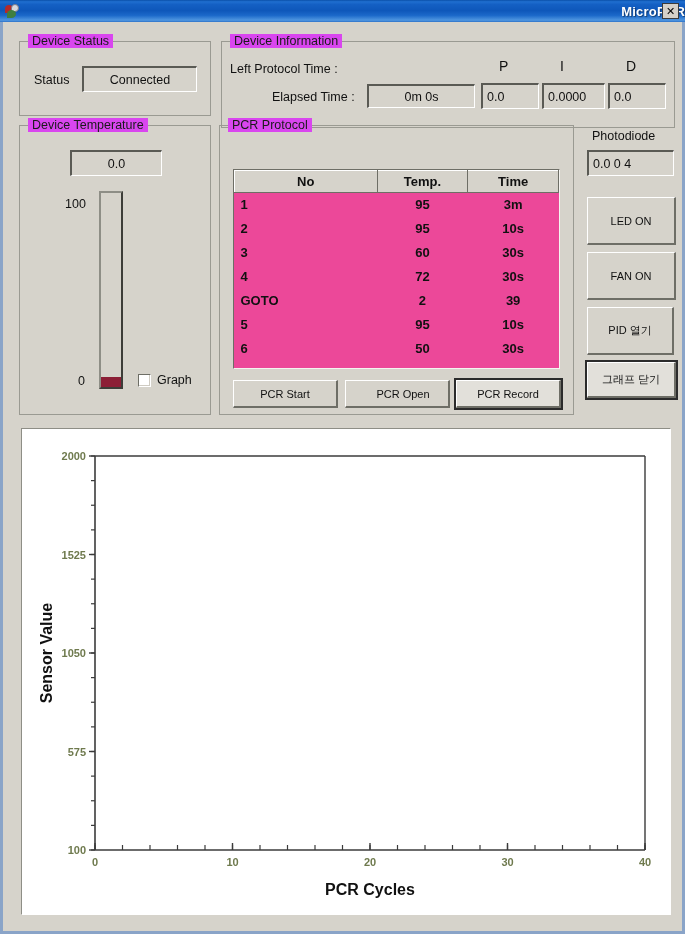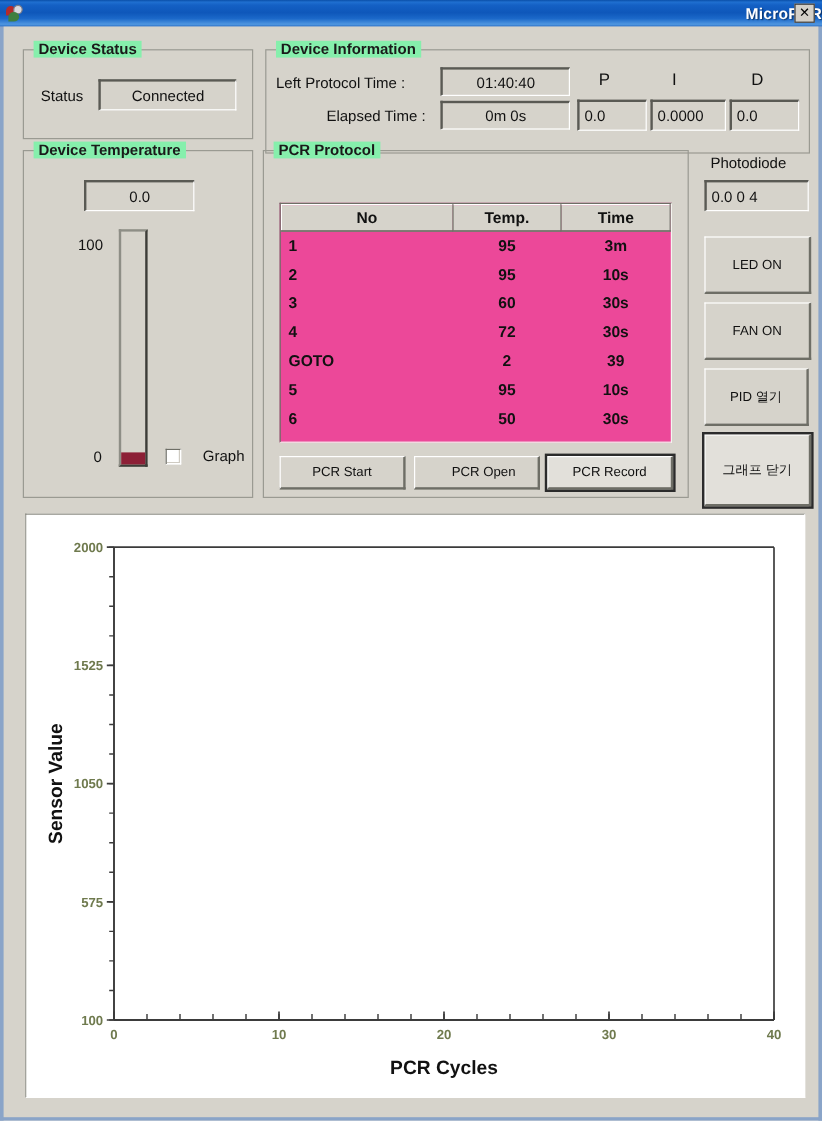--- a/index.html
+++ b/index.html
@@ -70,26 +70,25 @@
 
   
   .group {
     position: absolute;
     border: 1px solid #9a9a92;
     background: transparent;
   }
   .group > .legend {
     position: absolute;
     top: -8px; left: 8px;
-    background: #86efac;
+    background: #d946ef;
     padding: 0 4px;
     font-size: 12.5px;
     color: #1a1a1a;
     white-space: nowrap;
-    font-weight: bold;
   }
 
   
   .field {
     background: #d6d3cb;
     border-top: 2px solid #5a5a54;
     border-left: 2px solid #5a5a54;
     border-right: 1px solid #ffffff;
     border-bottom: 1px solid #ffffff;
     font-size: 12.5px;
@@ -234,21 +233,20 @@
   <div class="group" style="left:16px; top:41px; width:192px; height:75px;">
     <span class="legend">Device Status</span>
     <span class="label" style="position:absolute; left:14px; top:31px;">Status</span>
     <div class="field" style="position:absolute; left:62px; top:24px; width:115px; height:26px;">Connected</div>
   </div>
 
   <div class="group" style="left:218px; top:41px; width:454px; height:87px;text-align:right;">
     <span class="legend">Device Information</span>
 
     <span class="label" style="position:absolute; left:8px; top:20px;">Left Protocol Time :</span>
-    <div class="field" style="position:absolute; left:145px; top:14px; width:108px; height:24px;">01:40:40</div>
 
     <span class="label" style="position:absolute; left:50px; top:48px;">Elapsed Time :</span>
     <div class="field" style="position:absolute; left:145px; top:42px; width:108px; height:24px;">0m 0s</div>
 
     <span class="label" style="position:absolute; left:277px; top:16px; font-size:14px;">P</span>
     <span class="label" style="position:absolute; left:338px; top:16px; font-size:14px;">I</span>
     <span class="label" style="position:absolute; left:404px; top:16px; font-size:14px;">D</span>
 
     <div class="field left" style="position:absolute; left:259px; top:41px; width:58px; height:26px;">0.0</div>
     <div class="field left" style="position:absolute; left:320px; top:41px; width:63px; height:26px;">0.0000</div>
@@ -260,21 +258,21 @@
 
     <div class="field" style="position:absolute; left:50px; top:24px; width:92px; height:26px;">0.0</div>
 
     <span class="label" style="position:absolute; left:45px; top:71px;">100</span>
     <span class="label" style="position:absolute; left:58px; top:248px;">0</span>
 
     <div class="gauge-track" style="left:79px; top:65px; width:24px; height:198px;">
       <div class="gauge-fill" style="background: rgb(140, 31, 54); height: 5%;"></div>
     </div>
 
-    <div style="position:absolute; left:118px; top:247px; display:flex; align-items:center; gap:18px;">
+    <div style="position:absolute; left:118px; top:247px; display:flex; align-items:center; gap:6px;">
       <span class="checkbox-box"></span>
       <span class="label">Graph</span>
     </div>
   </div>
 
   <div class="group" style="left:216px; top:125px; width:355px; height:290px;">
     <span class="legend">PCR Protocol</span>
 
     <div class="table-wrap" style="left:13px; top:43px; width:327px; height:200px;">
       <table class="proto">
@@ -329,21 +327,21 @@
     <div class="btn" style="position:absolute; left:125px; top:254px; width:105px; height:28px;padding-left:12px;">PCR Open</div>
     <div class="btn focused" style="position:absolute; left:236px; top:254px; width:105px; height:28px;">PCR Record</div>
   </div>
 
   <span class="label" style="position:absolute; left:589px; top:129px;">Photodiode</span>
   <div class="field left" style="position:absolute; left:584px; top:150px; width:87px; height:26px;">0.0 0 4</div>
 
   <div class="btn" style="position:absolute; left:584px; top:197px; width:89px; height:48px;">LED ON</div>
   <div class="btn" style="position:absolute; left:584px; top:252px; width:89px; height:48px;">FAN ON</div>
   <div class="btn" style="position:absolute; left:584px; top:307px; width:87px; height:48px;">PID 열기</div>
-  <div class="btn focused" style="position:absolute; left:584px; top:362px; width:89px; height:60px;">그래프 닫기</div>
+  <div class="btn focused" style="position:absolute; left:584px; top:362px; width:89px; height:36px;">그래프 닫기</div>
 
   <div class="chart-panel" style="left:18px; top:428px; width:650px; height:487px;">
     <svg class="chart-svg" id="chart" width="648" height="485" viewBox="0 0 648 485">
         <rect x="0" y="0" width="648" height="485" fill="#ffffff"></rect>
         <line x1="73" y1="27" x2="623" y2="27" stroke="#3b3b3b" stroke-width="1.4"></line>
         <line x1="623" y1="27" x2="623" y2="421" stroke="#3b3b3b" stroke-width="1.4"></line>
         <line x1="73" y1="27" x2="73" y2="421" stroke="#3b3b3b" stroke-width="1.6"></line>
         <line x1="73" y1="421" x2="623" y2="421" stroke="#3b3b3b" stroke-width="1.6"></line>
         <line x1="69" y1="421" x2="73" y2="421" stroke="#3b3b3b" stroke-width="1.2"></line>
         <line x1="69" y1="396.375" x2="73" y2="396.375" stroke="#3b3b3b" stroke-width="1.2"></line>

